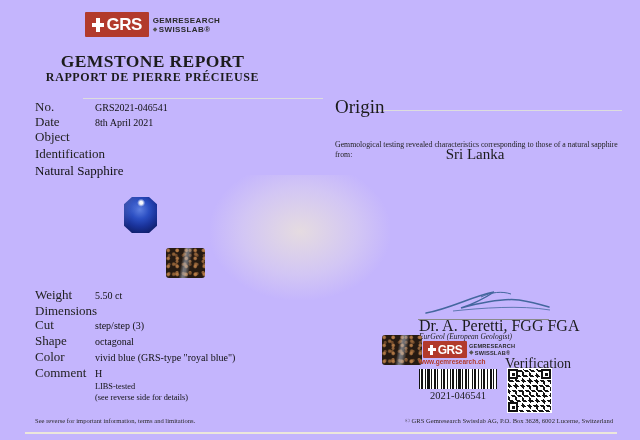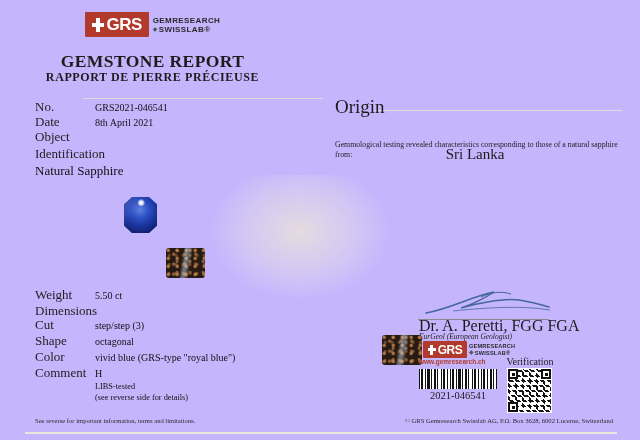--- a/index.html
+++ b/index.html
@@ -95,21 +95,21 @@
   .logo2{position:absolute;left:423px;top:341px;}
   .website{position:absolute;left:419px;top:358px;font-size:6.5px;font-weight:bold;color:#b23a2c;font-family:"Liberation Sans","DejaVu Sans",sans-serif;}
   .barcode{
     position:absolute;left:419px;top:369px;width:78px;height:20px;background:#fff;
     background-image:repeating-linear-gradient(90deg,
       #111 0 1.5px,#fff 1.5px 2.5px,#111 2.5px 4px,#fff 4px 6.5px,
       #111 6.5px 7.5px,#fff 7.5px 8.5px,#111 8.5px 11px,#fff 11px 12.5px,
       #111 12.5px 13.5px,#fff 13.5px 15.5px);
   }
   .barcode-num{position:absolute;left:415px;top:390px;width:86px;text-align:center;font-size:10.5px;}
-  .verif-label{position:absolute;left:505px;top:356px;width:50px;text-align:center;font-size:10px;}
+  .verif-label{position:absolute;left:505px;top:356px;width:50px;text-align:center;font-size:14px;}
   .qr{position:absolute;left:507px;top:368px;width:45px;height:45px;background:#fff;}
   .qr .noise{
     position:absolute;inset:1px;
     background-image:
       repeating-linear-gradient(45deg, rgba(255,255,255,0) 0 3px, #fff 3px 4.5px),
       repeating-linear-gradient(0deg,#151515 0 2px, rgba(0,0,0,0) 2px 5px),
       repeating-linear-gradient(90deg,#151515 0 2px, rgba(0,0,0,0) 2px 7px);
   }
   .finder{position:absolute;width:10px;height:10px;border:2px solid #111;background:#fff;box-sizing:border-box;}
   .finder::after{content:"";position:absolute;left:1.8px;top:1.8px;width:3px;height:3px;background:#111;}

